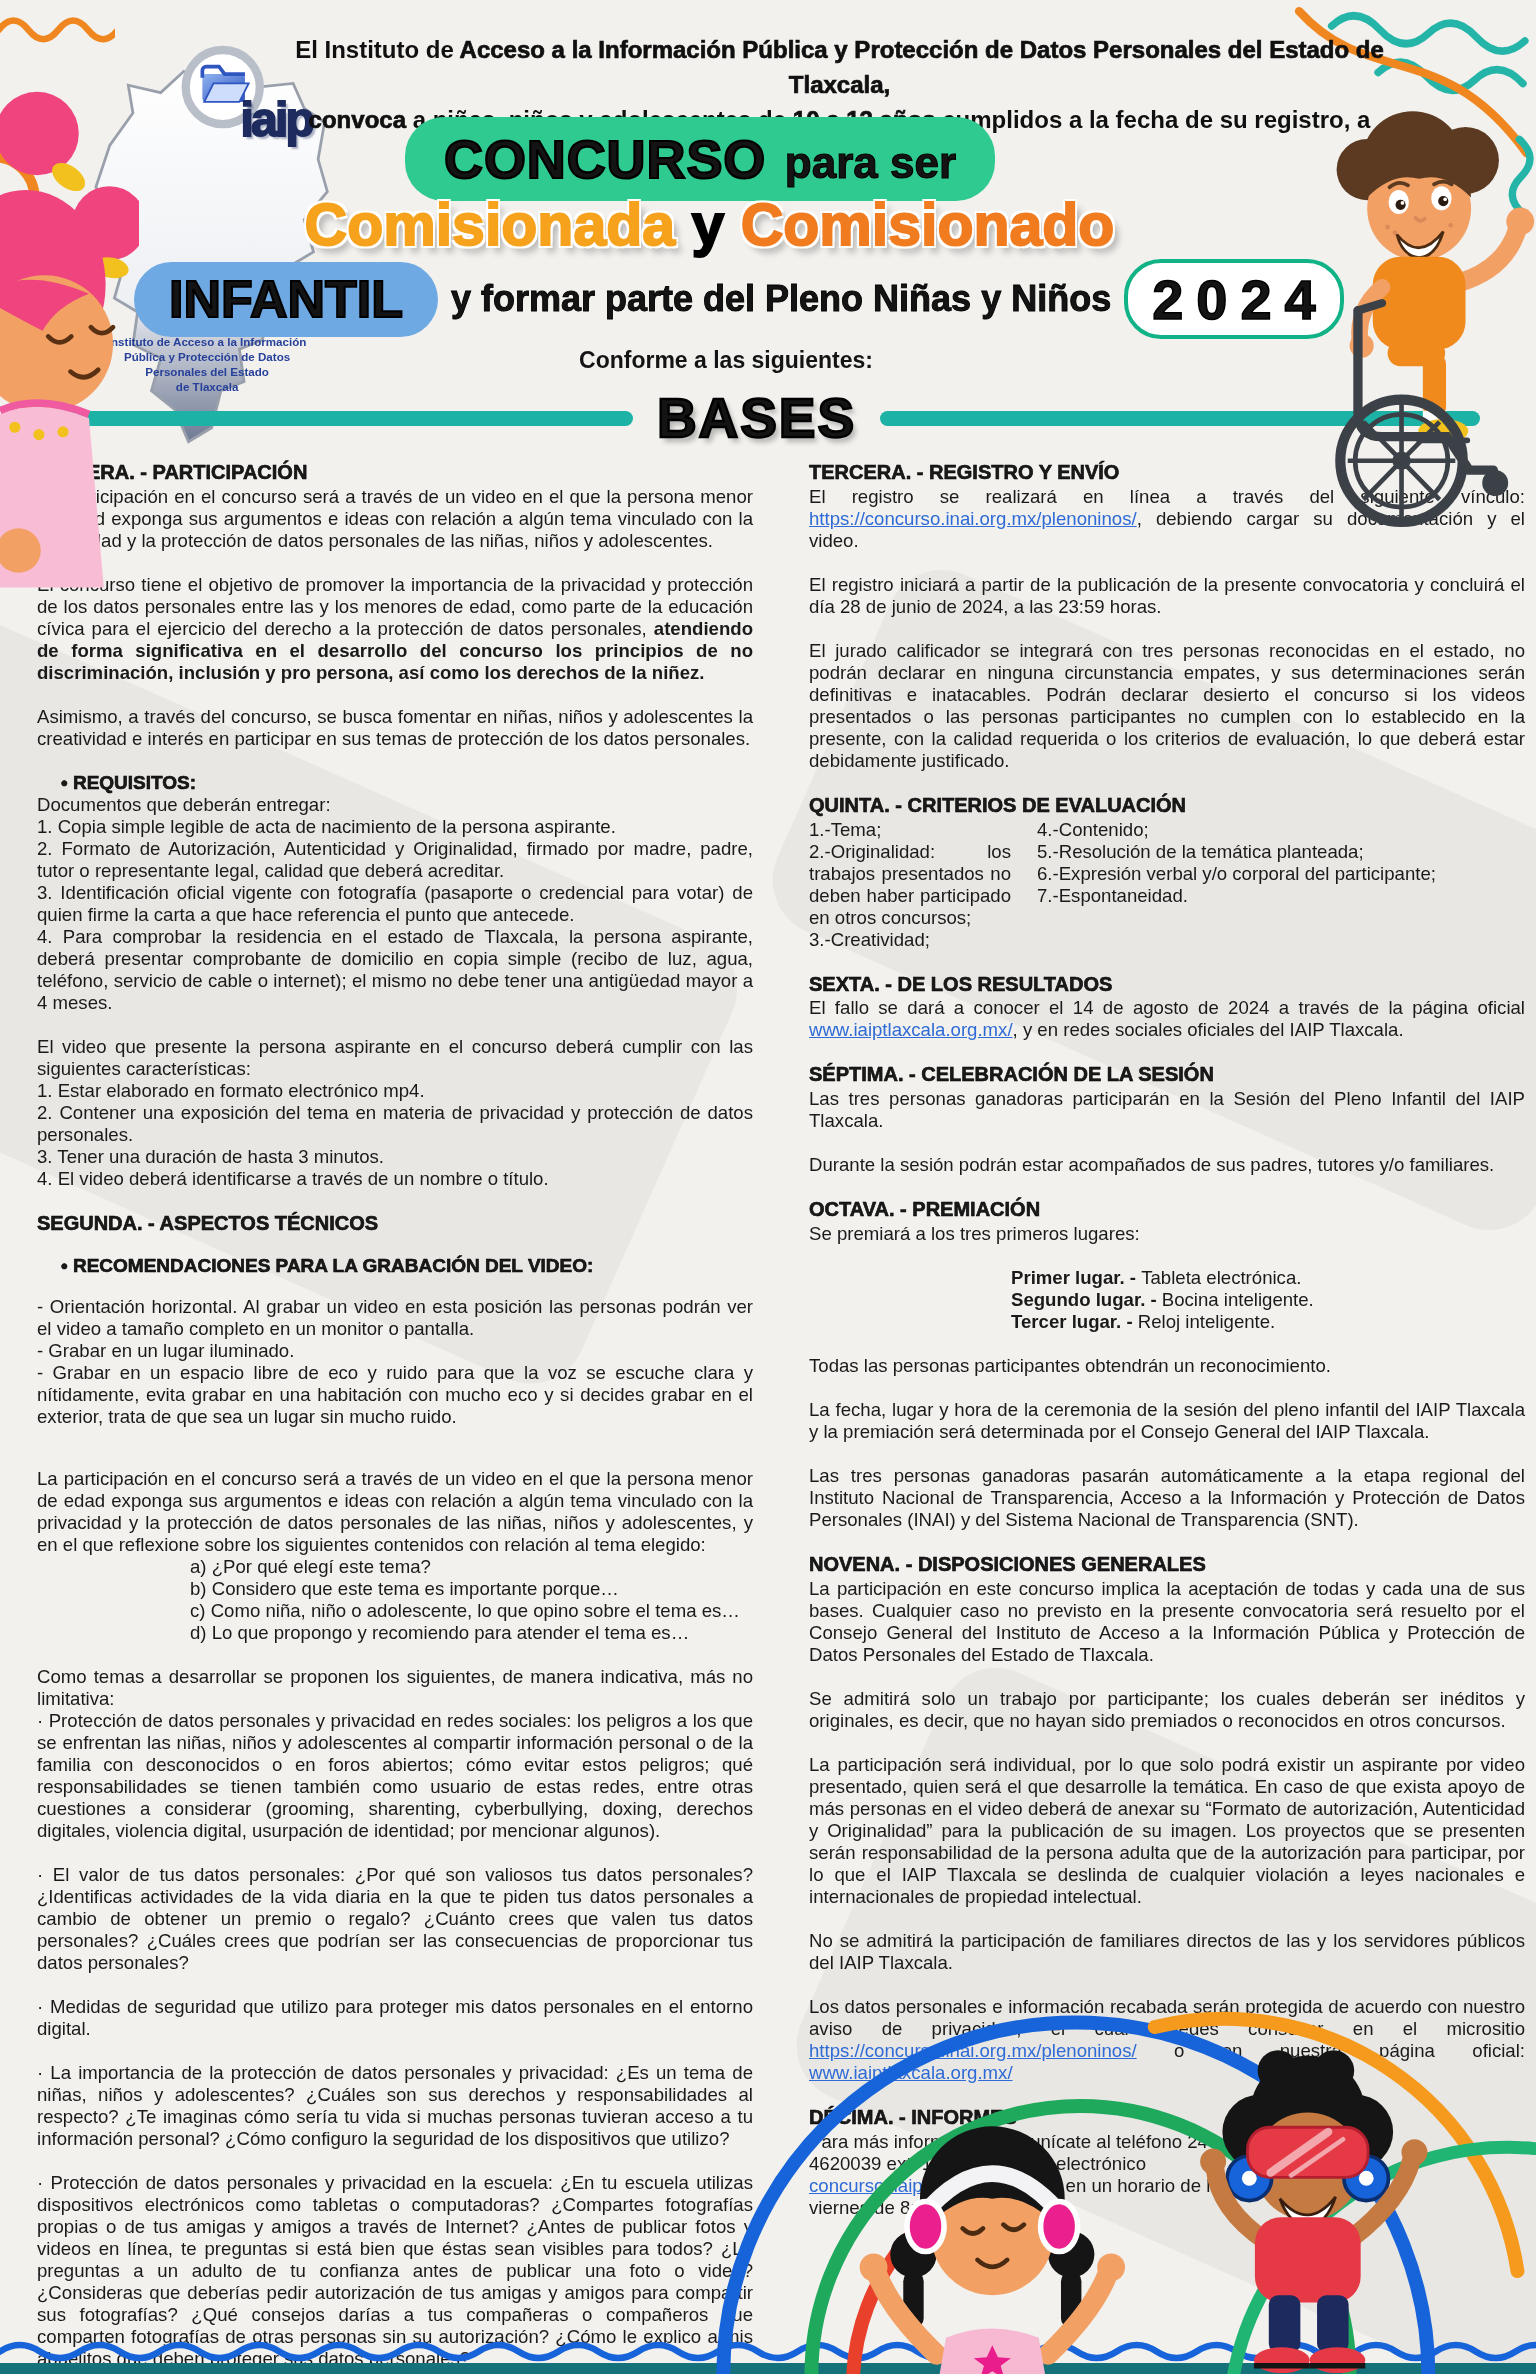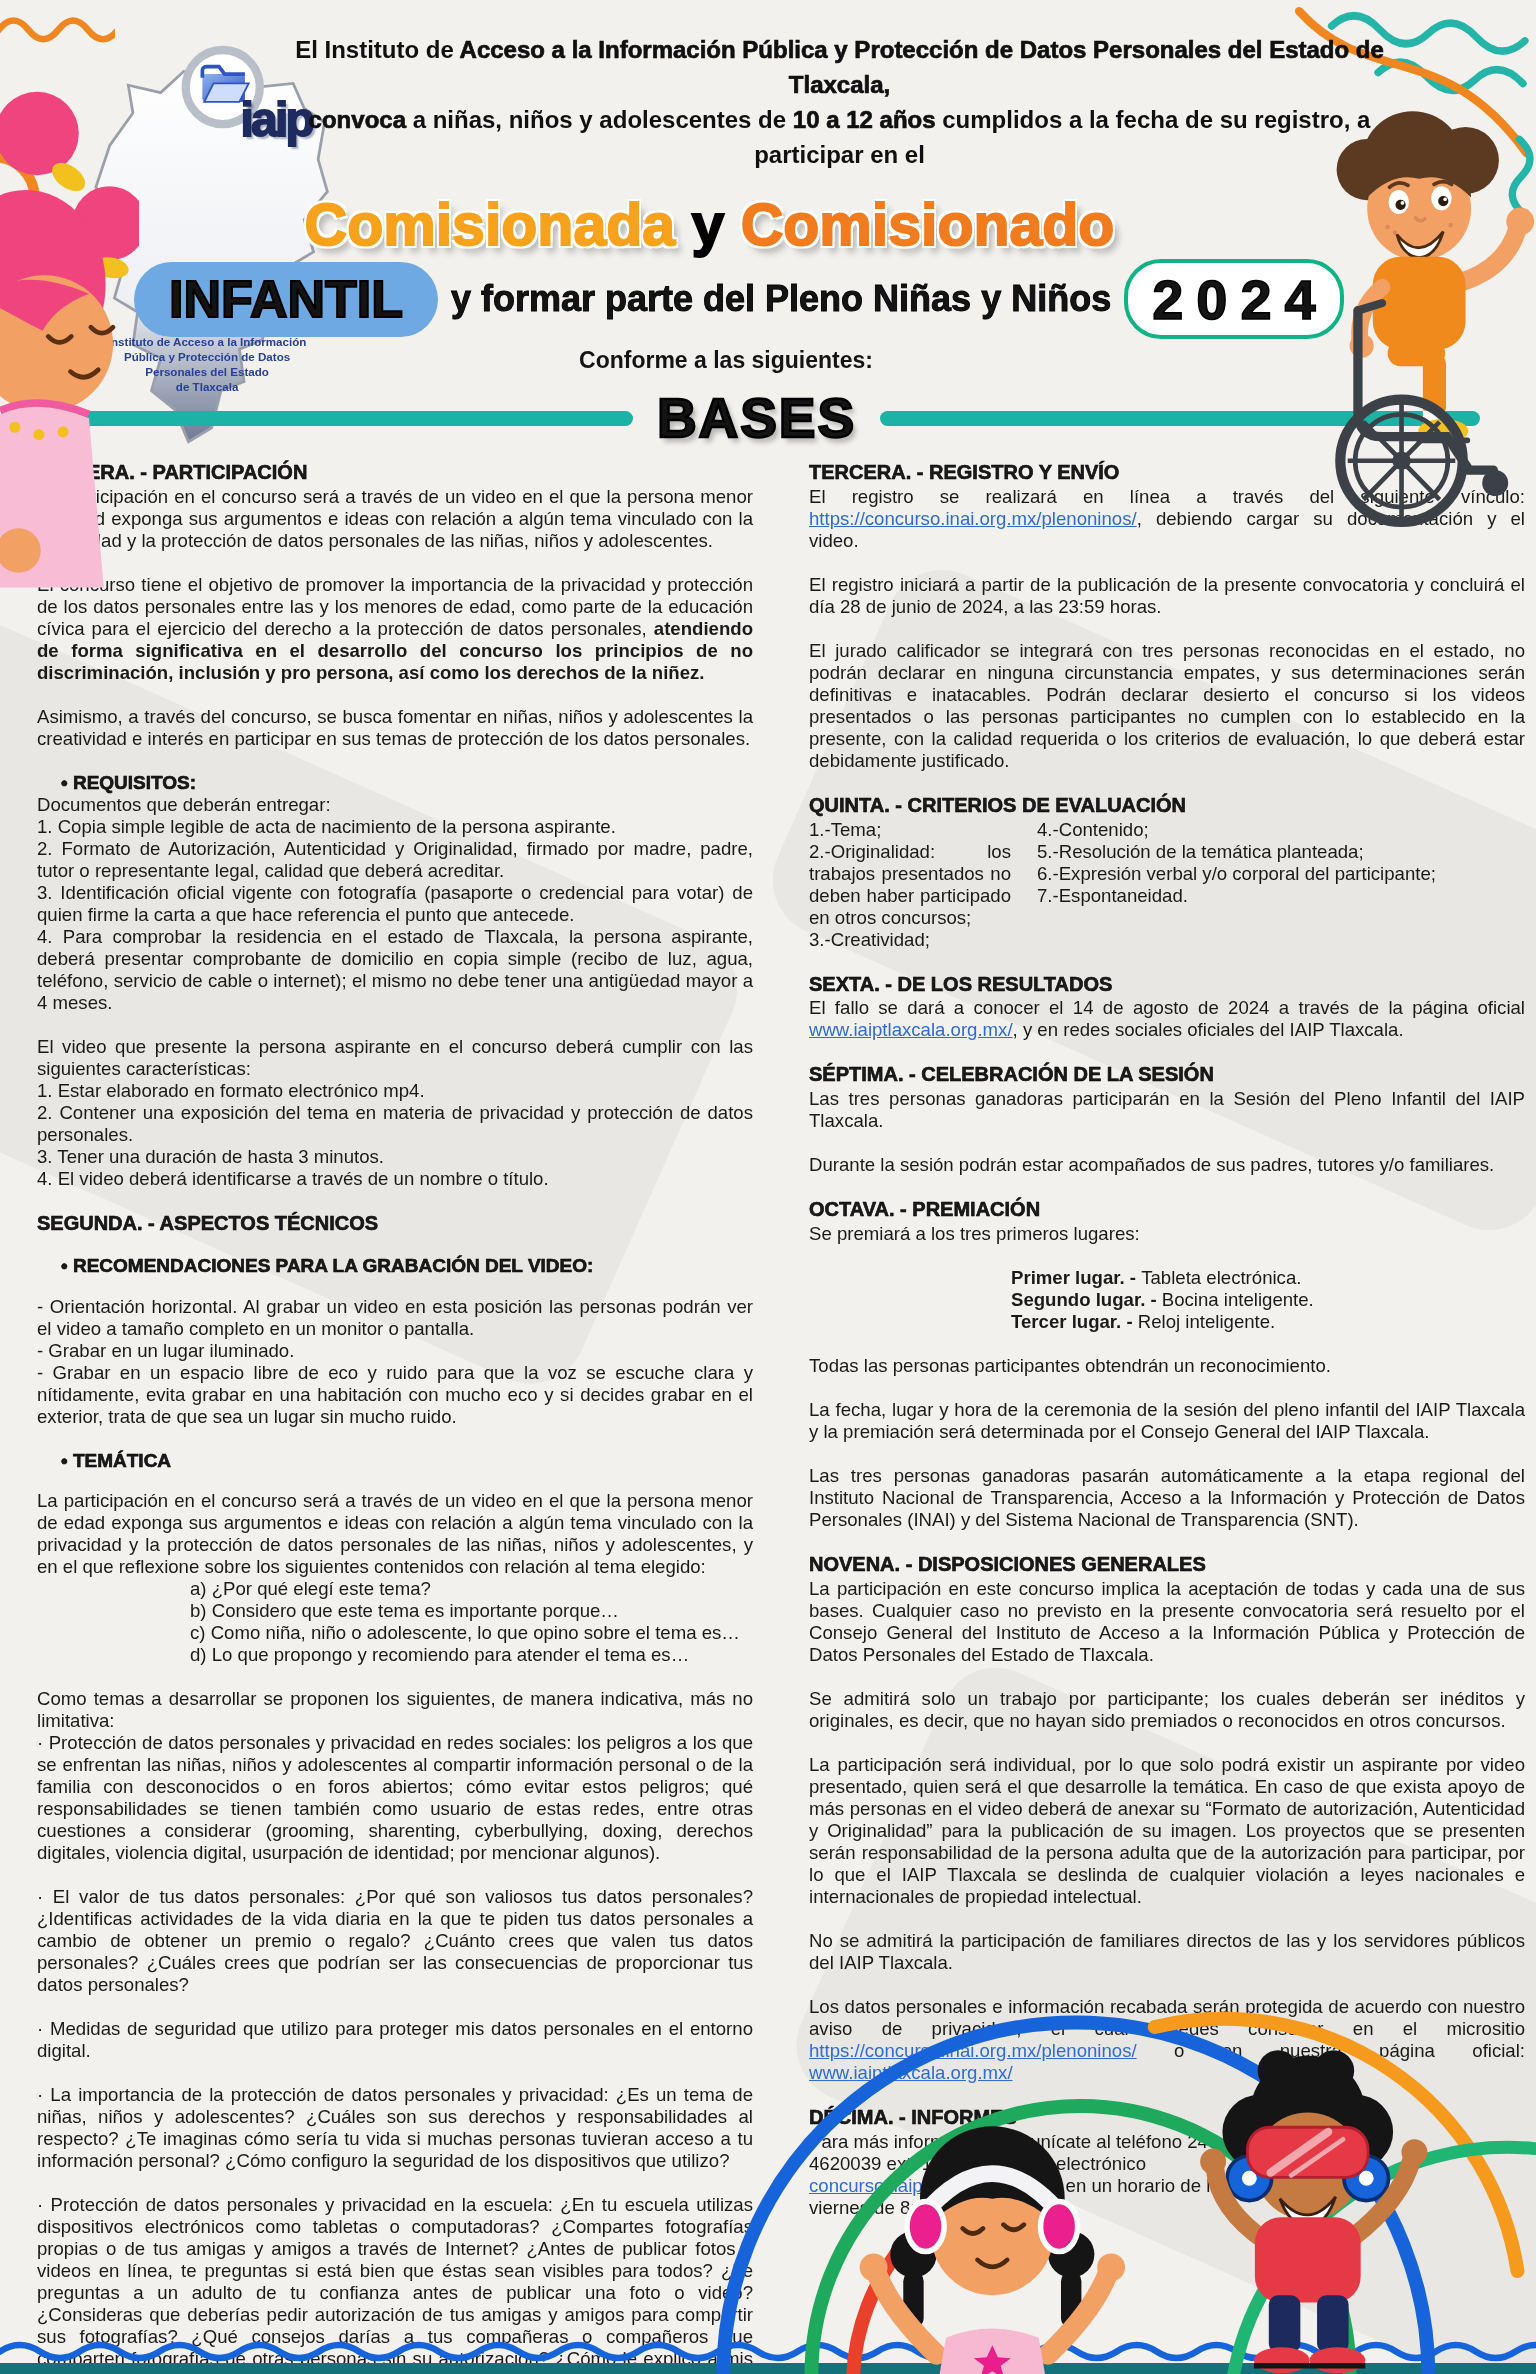--- a/index.html
+++ b/index.html
@@ -121,20 +121,24 @@
         <div>Personales del Estado</div>
         <div>de Tlaxcala</div>
       </div>
   </div>
 
   <div class="intro">
       <div><span>El Instituto de </span><span class="b">Acceso a la Información Pública y Protección de Datos Personales del Estado de Tlaxcala,</span></div>
       <div><span class="b">convoca</span><span> a niñas, niños y adolescentes de </span><span class="b">10 a 12 años</span><span> cumplidos a la fecha de su registro, a participar en el</span></div>
     </div>
 
+  <div class="pill-green">
+    <span class="concurso">CONCURSO</span>
+    <span class="paraser">para ser</span>
+  </div>
   <div class="comis-line">
     <span class="w1">Comisionada</span>
     <span class="yy">y</span>
     <span class="w2">Comisionado</span>
   </div>
   <div class="inf-row">
     <div class="pill-blue">INFANTIL</div>
     <div class="tagline">y formar parte del Pleno Niñas y Niños</div>
     <div class="year-bubble">2024</div>
   </div>
@@ -162,21 +166,20 @@
       <p class="para tight"><span>2. Contener una exposición del tema en materia de privacidad y protección de datos personales.</span></p>
       <p class="para tight"><span>3. Tener una duración de hasta 3 minutos.</span></p>
       <p class="para"><span>4. El video deberá identificarse a través de un nombre o título.</span></p>
       <div class="sec-h">SEGUNDA. - ASPECTOS TÉCNICOS</div>
       <div style="height: 18.6px;"></div>
       <div class="sub-h">• RECOMENDACIONES PARA LA GRABACIÓN DEL VIDEO:</div>
       <div style="height: 18.6px;"></div>
       <p class="para tight"><span>- Orientación horizontal. Al grabar un video en esta posición las personas podrán ver el video a tamaño completo en un monitor o pantalla.</span></p>
       <p class="para tight"><span>- Grabar en un lugar iluminado.</span></p>
       <p class="para"><span>- Grabar en un espacio libre de eco y ruido para que la voz se escuche clara y nítidamente, evita grabar en una habitación con mucho eco y si decides grabar en el exterior, trata de que sea un lugar sin mucho ruido.</span></p>
-      <div class="sub-h">• TEMÁTICA</div>
       <div style="height: 18.6px;"></div>
       <p class="para tight"><span>La participación en el concurso será a través de un video en el que la persona menor de edad exponga sus argumentos e ideas con relación a algún tema vinculado con la privacidad y la protección de datos personales de las niñas, niños y adolescentes, y en el que reflexione sobre los siguientes contenidos con relación al tema elegido:</span></p>
       <div style="margin-left: 153px;">
         <div class="ind-line"><span>a) ¿Por qué elegí este tema?</span></div>
         <div class="ind-line"><span>b) Considero que este tema es importante porque…</span></div>
         <div class="ind-line"><span>c) Como niña, niño o adolescente, lo que opino sobre el tema es…</span></div>
         <div class="ind-line"><span>d) Lo que propongo y recomiendo para atender el tema es…</span></div>
       </div>
       <div style="height: 22px;"></div>
       <p class="para tight"><span>Como temas a desarrollar se proponen los siguientes, de manera indicativa, más no limitativa:</span></p>

